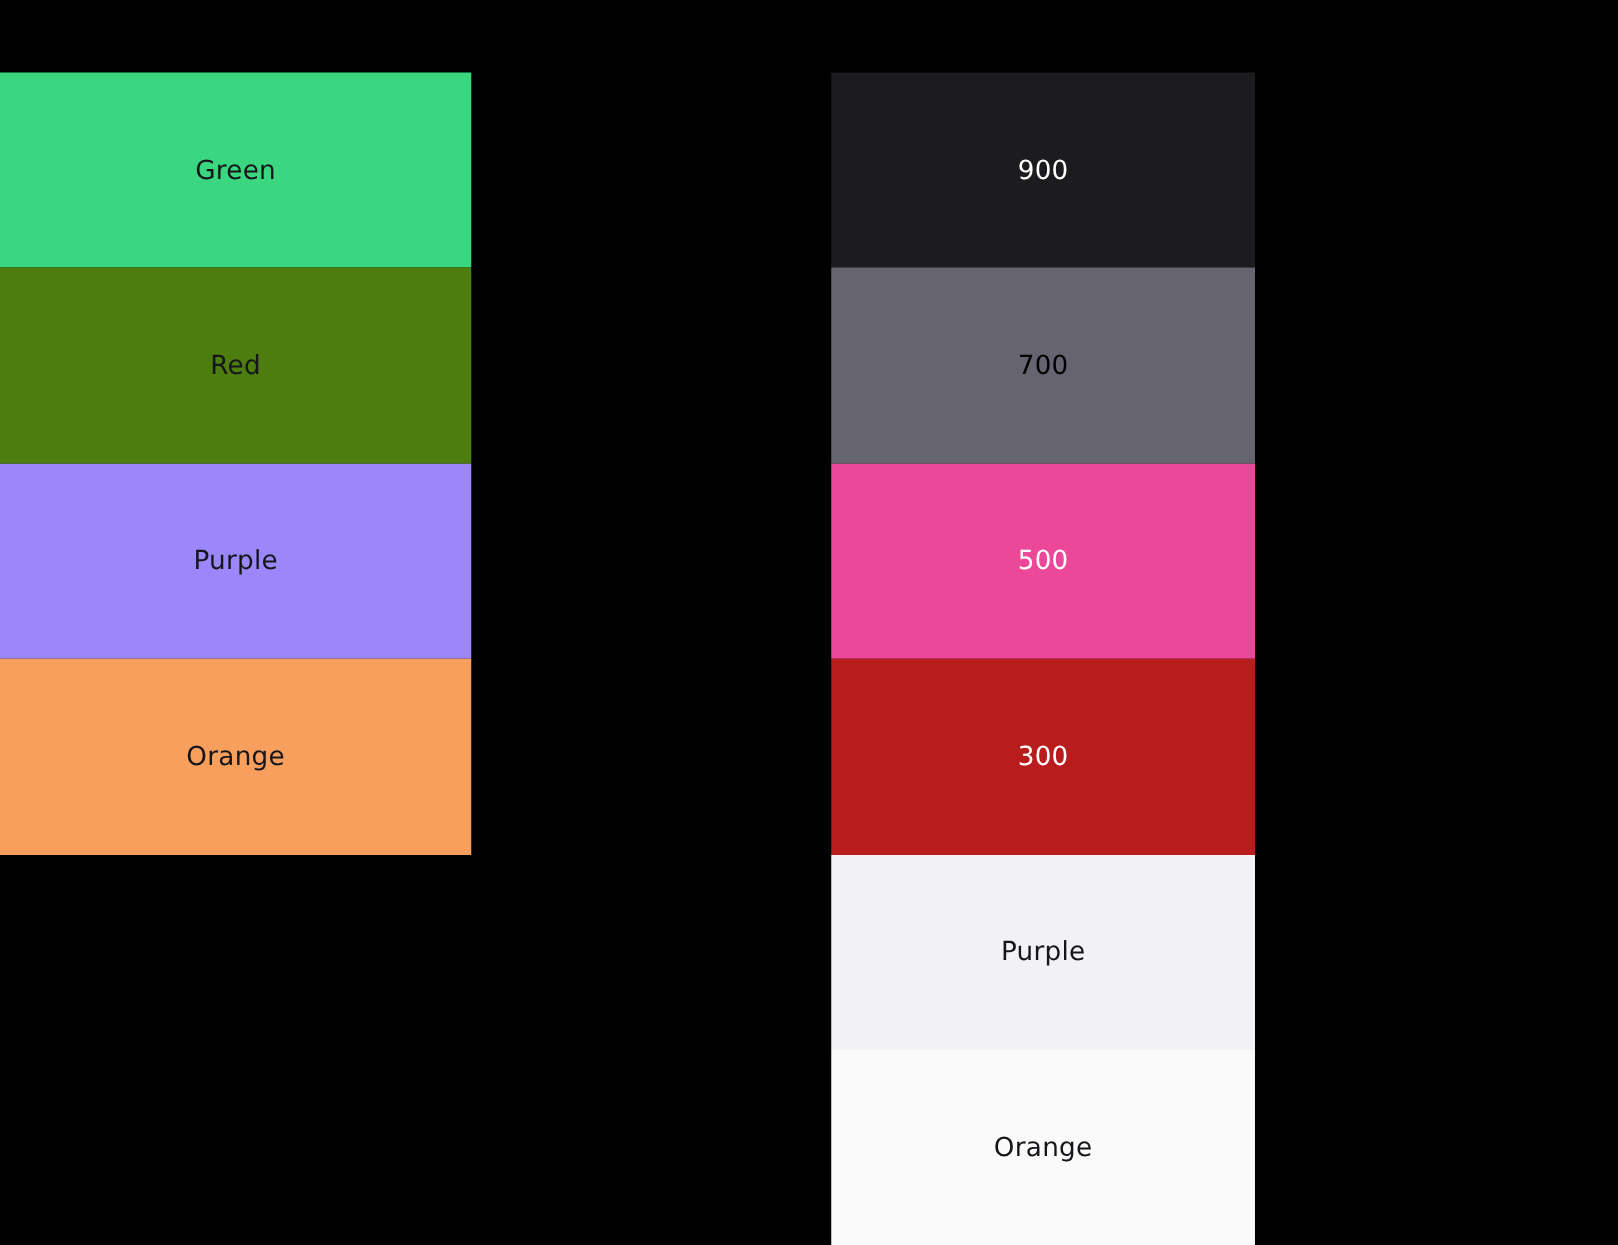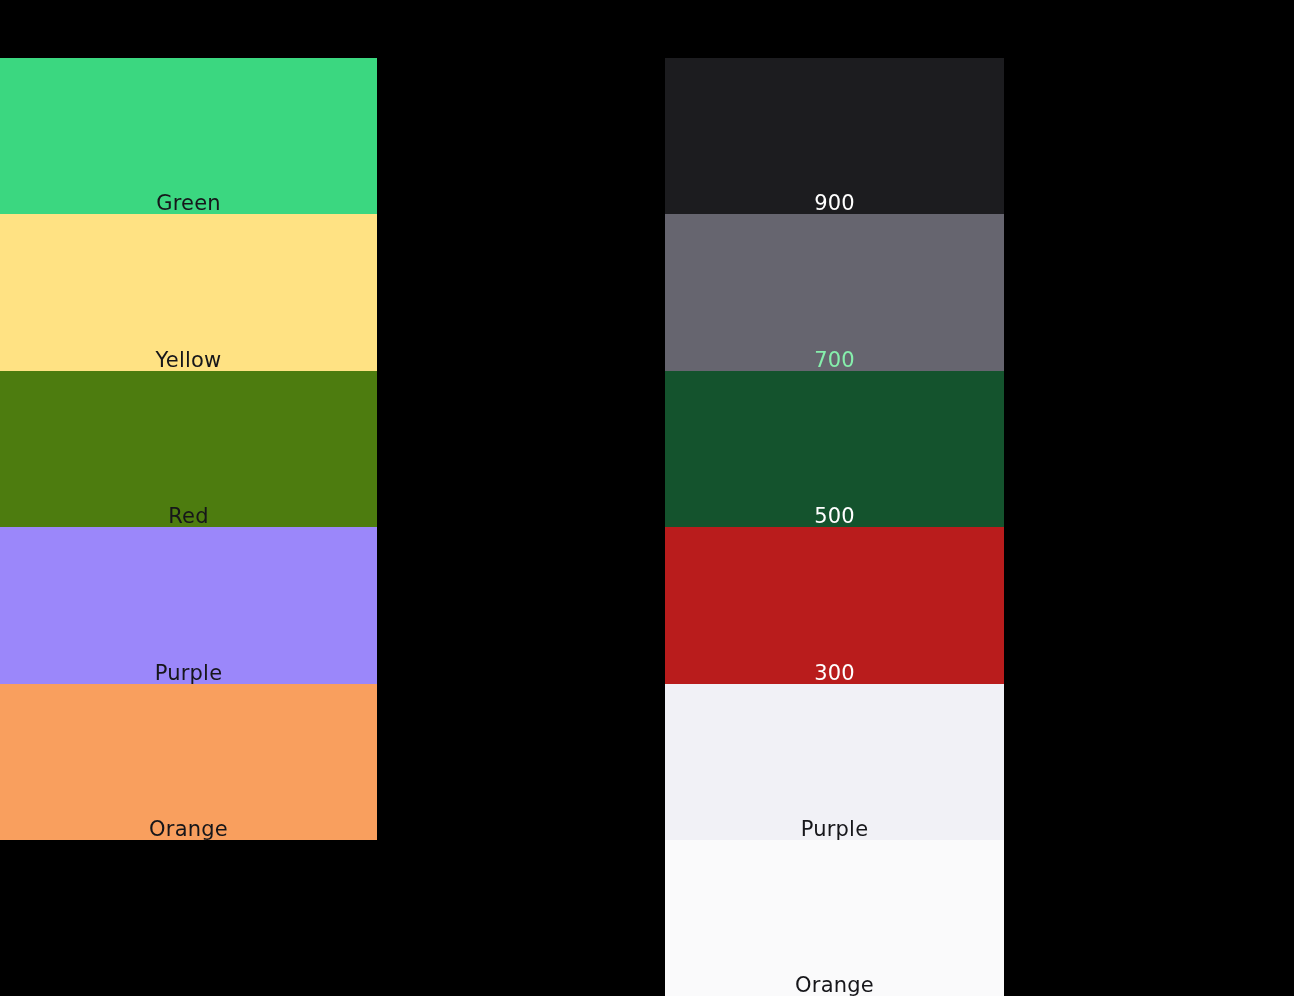--- a/index.html
+++ b/index.html
@@ -30,21 +30,21 @@
     display: flex;
     flex-direction: column;
   }
 
   #brand-column { left: 0px; }
   #neutral-column { left: 665px; }
 
   .swatch {
     height: 156.4px;
     display: flex;
-    align-items: flex-end;
+    align-items: center;
     justify-content: center;
     box-sizing: border-box;
     width: 100%;
   }
 
   .swatch-label {
     font-size: 21px;
     font-weight: 400;
     letter-spacing: 0.2px;
     line-height: 1;
@@ -59,23 +59,20 @@
 <body style="background-color: rgb(0, 0, 0);">
 
 <div class="palette-stage">
 
   <div class="swatch-column" id="brand-column" style="left: 0px; top: 58px; width: 377px;">
 
     <div class="swatch" style="background-color: rgb(59, 215, 128);">
       <span class="swatch-label label-dark" style="color: rgb(22, 22, 26);">Green</span>
     </div>
 
-    <div class="swatch" style="background-color: rgb(255, 226, 131);">
-      <span class="swatch-label label-dark" style="color: rgb(22, 22, 26);">Yellow</span>
-    </div>
 
     <div class="swatch" style="background-color: #4d7c0f;">
       <span class="swatch-label label-dark" style="color: rgb(22, 22, 26);">Red</span>
     </div>
 
 
     <div class="swatch" style="background-color: rgb(155, 135, 250);">
       <span class="swatch-label label-dark" style="color: rgb(22, 22, 26);">Purple</span>
     </div>
 
@@ -85,24 +82,24 @@
 
   </div>
 
   <div class="swatch-column" id="neutral-column" style="left: 665px; top: 58px; width: 339px;">
 
     <div class="swatch" style="background-color: rgb(28, 28, 31);">
       <span class="swatch-label label-light" style="color: rgb(255, 255, 255);">900</span>
     </div>
 
     <div class="swatch" style="background-color: rgb(102, 101, 111);">
-      <span class="swatch-label label-light" style="color: #86efac;">700</span>
+      <span class="swatch-label label-light" style="color: #000000;">700</span>
     </div>
 
-    <div class="swatch" style="background-color: #14532d;">
+    <div class="swatch" style="background-color: #ec4899;">
       <span class="swatch-label label-light" style="color: rgb(255, 255, 255);">500</span>
     </div>
 
     <div class="swatch" style="background-color: #b91c1c;">
       <span class="swatch-label label-light" style="color: rgb(255, 255, 255);">300</span>
     </div>
 
     <div class="swatch" style="background-color: rgb(241, 241, 246);">
       <span class="swatch-label label-dark" style="color: rgb(22, 22, 26);">Purple</span>
     </div>

